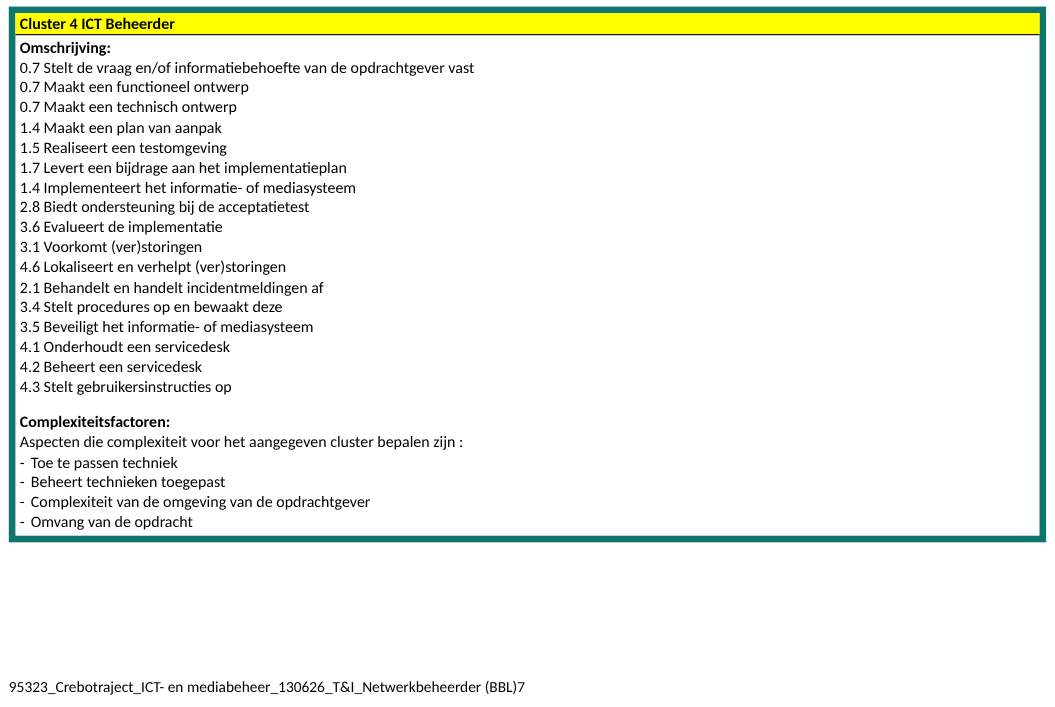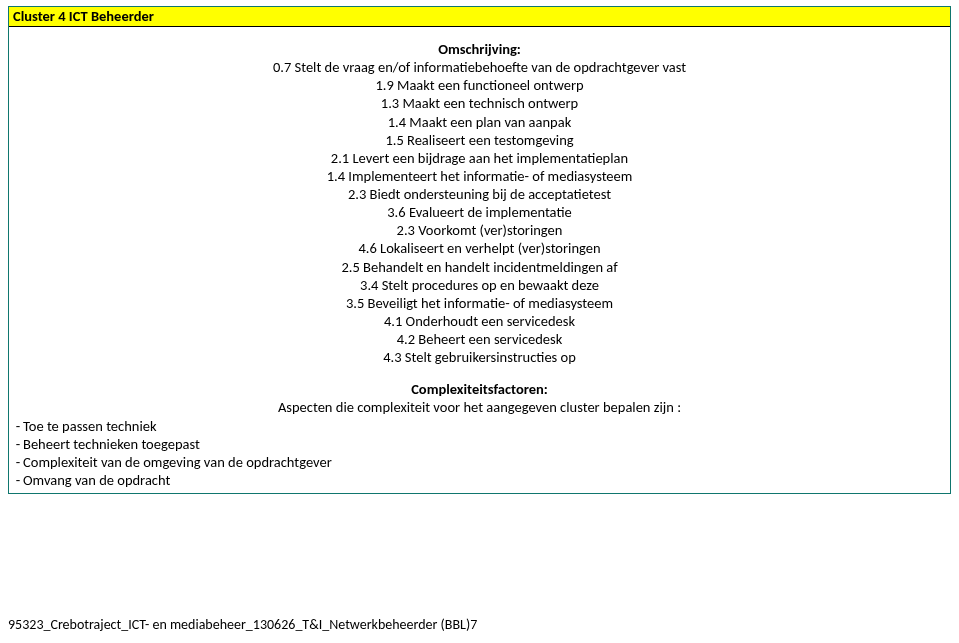--- a/index.html
+++ b/index.html
@@ -1,25 +1,25 @@
 <!DOCTYPE html>
 <html><head>
 <meta charset="utf-8">
 <style>
   * { box-sizing: border-box; margin: 0; padding: 0; }
   html, body { width: 959px; height: 643px; font-family: Calibri, Arial, sans-serif; font-size: 14.5px; color: #000; background: #fff; }
   .page { width: 959px; height: 643px; position: relative; padding: 6px 8px 0 8px; }
-  .box { border: 1px solid #0f766e; width: 100%; }
+  .box { border: 6px solid #0f766e; width: 100%; }
   .header-row {
     background: #ffff00;
     border-bottom: 1px solid #000;
     padding: 0 4px 1px 4px;
     font-weight: bold;
   }
-  .body-cell { padding: 13px 4px 4px 4px; line-height: 1.25; text-align: center; }
+  .body-cell { padding: 2px 4px 4px 4px; line-height: 1.25; }
   .section-label { font-weight: bold; }
   .line { display: block; }
   .spacer { height: 14px; }
   .bullet-row { display: flex; }
   .bullet-dash { width: 10px; flex-shrink: 0; }
   .footer {
     position: absolute;
     bottom: 10px;
     left: 8px;
     right: 8px;
@@ -41,31 +41,31 @@
       <td class="header-row">
         <span>Cluster 4 ICT Beheerder</span>
       </td>
     </tr>
     <tr>
       <td class="body-cell">
 
         <span class="section-label line">Omschrijving:</span>
 
         <span class="line">0.7 Stelt de vraag en/of informatiebehoefte van de opdrachtgever vast</span>
-        <span class="line">1.9 Maakt een functioneel ontwerp</span>
-        <span class="line">1.3 Maakt een technisch ontwerp</span>
+        <span class="line">0.7 Maakt een functioneel ontwerp</span>
+        <span class="line">0.7 Maakt een technisch ontwerp</span>
         <span class="line">1.4 Maakt een plan van aanpak</span>
         <span class="line">1.5 Realiseert een testomgeving</span>
-        <span class="line">2.1 Levert een bijdrage aan het implementatieplan</span>
+        <span class="line">1.7 Levert een bijdrage aan het implementatieplan</span>
         <span class="line">1.4 Implementeert het informatie- of mediasysteem</span>
-        <span class="line">2.3 Biedt ondersteuning bij de acceptatietest</span>
+        <span class="line">2.8 Biedt ondersteuning bij de acceptatietest</span>
         <span class="line">3.6 Evalueert de implementatie</span>
-        <span class="line">2.3 Voorkomt (ver)storingen</span>
+        <span class="line">3.1 Voorkomt (ver)storingen</span>
         <span class="line">4.6 Lokaliseert en verhelpt (ver)storingen</span>
-        <span class="line">2.5 Behandelt en handelt incidentmeldingen af</span>
+        <span class="line">2.1 Behandelt en handelt incidentmeldingen af</span>
         <span class="line">3.4 Stelt procedures op en bewaakt deze</span>
         <span class="line">3.5 Beveiligt het informatie- of mediasysteem</span>
         <span class="line">4.1 Onderhoudt een servicedesk</span>
         <span class="line">4.2 Beheert een servicedesk</span>
         <span class="line">4.3 Stelt gebruikersinstructies op</span>
 
         <div class="spacer"></div>
 
         <span class="section-label line">Complexiteitsfactoren:</span>
         <span class="line">Aspecten die complexiteit voor het aangegeven cluster bepalen zijn :</span>

